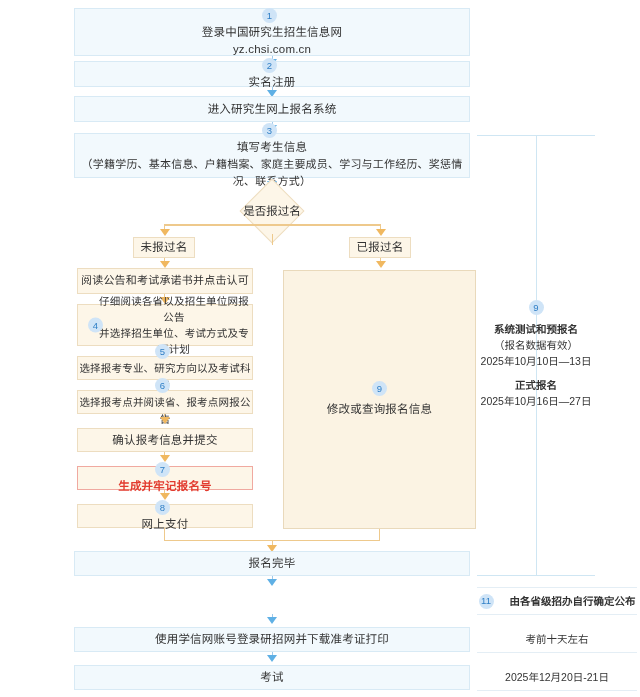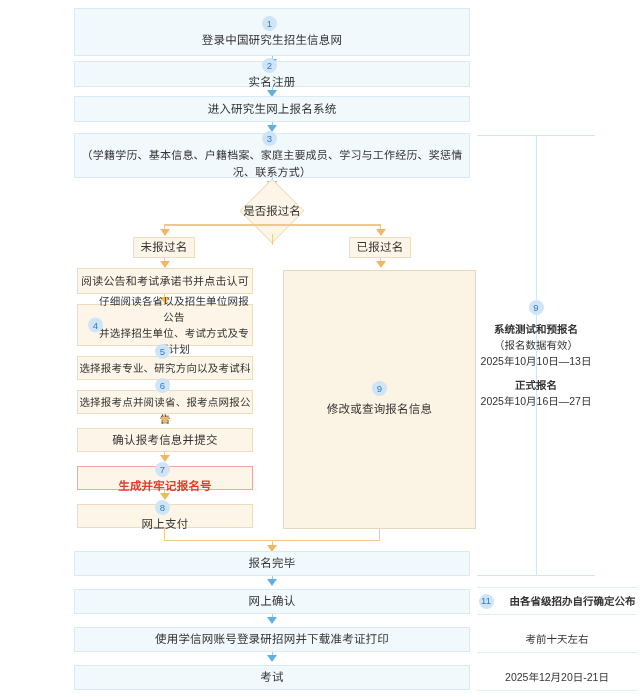--- a/index.html
+++ b/index.html
@@ -120,20 +120,21 @@
   .note-row .bold{font-weight:bold;}
 </style>
 </head>
 <body>
 
 <div id="chart">
 
   <div class="node blue" style="left:74px;top:8px;width:396px;height:48px;">
     <div>
       <span class="badge badge-inline">1</span><span class="txt">登录中国研究生招生信息网</span>
+      <div class="txt">yz.chsi.com.cn</div>
     </div>
   </div>
 
   <div class="vline v-blue" style="left:272px;top:56px;width:1px;height:5px;"></div>
   <div class="arrow arrow-blue" style="left:267px;top:59px;"></div>
 
   <div class="node blue" style="left:74px;top:61px;width:396px;height:26px;">
     <div>
       <span class="badge badge-inline">2</span><span class="txt">实名注册</span>
     </div>
@@ -144,21 +145,21 @@
 
   <div class="node blue" style="left:74px;top:96px;width:396px;height:26px;">
     <span class="txt">进入研究生网上报名系统</span>
   </div>
 
   <div class="vline v-blue" style="left:272px;top:122px;height:7px;"></div>
   <div class="arrow arrow-blue" style="left:267px;top:125px;"></div>
 
   <div class="node blue" style="left:74px;top:133px;width:396px;height:45px;">
     <div>
-      <span class="badge badge-inline">3</span>
+      <span class="badge badge-inline">3</span><span class="txt">填写考生信息</span>
       <div class="txt" style="font-size:11px;">（学籍学历、基本信息、户籍档案、家庭主要成员、学习与工作经历、奖惩情况、联系方式）</div>
     </div>
   </div>
 
   <div class="vline v-blue" style="left:272px;top:178px;height:7px;"></div>
   <div class="arrow arrow-blue" style="left:267px;top:181px;"></div>
 
   <div class="diamond" style="left:249px;top:188px;width:46px;height:46px;"></div>
   <div class="diamond-label" style="left:222px;top:195px;width:100px;height:30px;">是否报过名</div>
 
@@ -175,21 +176,21 @@
   </div>
   <div class="node tan" style="left:349px;top:237px;width:62px;height:21px;">
     <span class="txt">已报过名</span>
   </div>
 
   <div class="vline v-tan" style="left:164px;top:258px;height:7px;"></div>
   <div class="arrow arrow-tan" style="left:160px;top:261px;"></div>
   <div class="vline v-tan" style="left:380px;top:258px;height:7px;"></div>
   <div class="arrow arrow-tan" style="left:376px;top:261px;"></div>
 
-  <div class="node tan" style="left:77px;top:268px;width:176px;height:26px;">
+  <div class="node tan" style="left:77px;top:268px;width:176px;height:26px;font-family:Liberation Mono, monospace;">
     <span class="txt" style="font-size:11px;">阅读公告和考试承诺书并点击认可</span>
   </div>
   <div class="vline v-tan" style="left:164px;top:294px;height:7px;"></div>
   <div class="arrow arrow-tan" style="left:160px;top:297px;"></div>
 
   <div class="node tan" style="left:77px;top:304px;width:176px;height:42px;padding-left:18px;">
     <span class="badge badge-left">4</span>
     <div>
       <div class="txt" style="font-size:10.5px;line-height:16px;">仔细阅读各省以及招生单位网报公告</div>
       <div class="txt" style="font-size:10.5px;line-height:16px;">并选择招生单位、考试方式及专项计划</div>
@@ -246,23 +247,20 @@
   <div class="hline h-tan" style="left:164px;top:540px;width:216px;"></div>
   <div class="vline v-tan" style="left:272px;top:540px;height:7px;"></div>
   <div class="arrow arrow-tan" style="left:267px;top:545px;"></div>
 
   <div class="node blue" style="left:74px;top:551px;width:396px;height:25px;">
     <span class="txt">报名完毕</span>
   </div>
   <div class="vline v-blue" style="left:272px;top:576px;height:7px;"></div>
   <div class="arrow arrow-blue" style="left:267px;top:579px;"></div>
 
-  <div class="node blue" style="left:74px;top:589px;width:396px;height:25px;">
-    <span class="txt">网上确认</span>
-  </div>
   <div class="vline v-blue" style="left:272px;top:614px;height:7px;"></div>
   <div class="arrow arrow-blue" style="left:267px;top:617px;"></div>
 
   <div class="node blue" style="left:74px;top:627px;width:396px;height:25px;">
     <span class="txt">使用学信网账号登录研招网并下载准考证打印</span>
   </div>
   <div class="vline v-blue" style="left:272px;top:652px;height:7px;"></div>
   <div class="arrow arrow-blue" style="left:267px;top:655px;"></div>
 
   <div class="node blue" style="left:74px;top:665px;width:396px;height:25px;">

